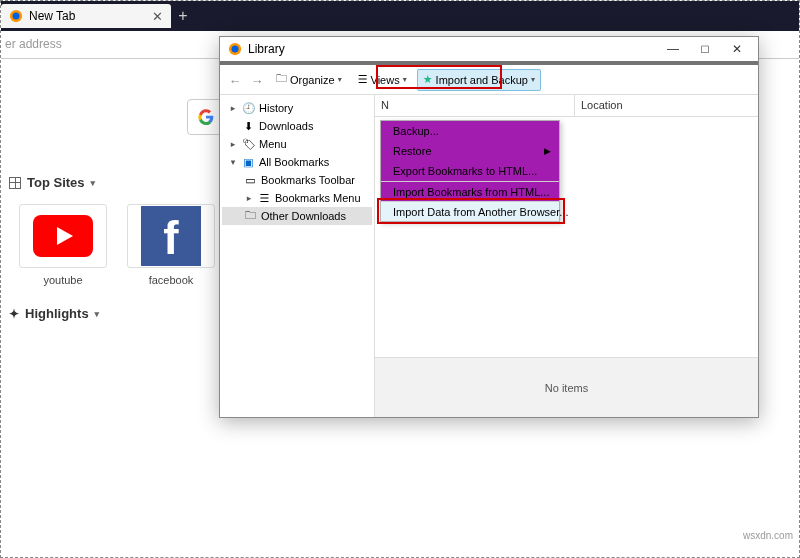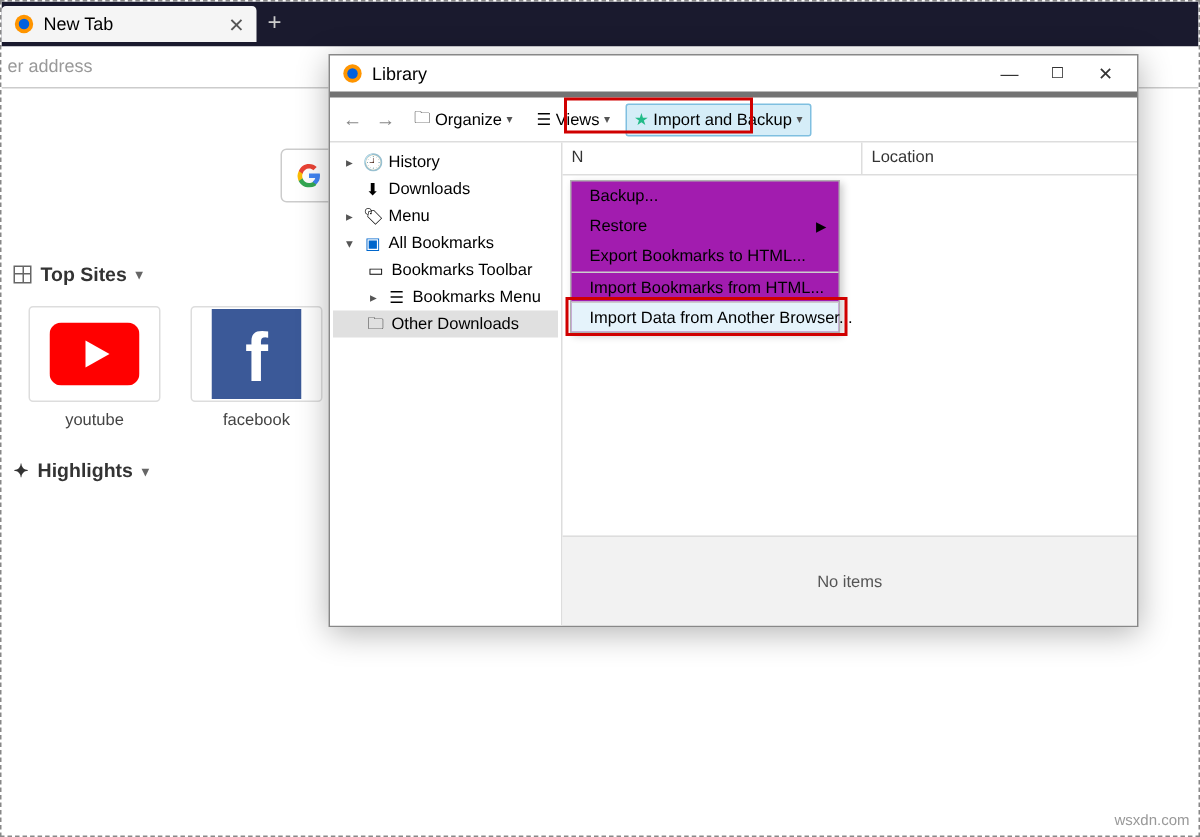--- a/index.html
+++ b/index.html
@@ -21,21 +21,21 @@
   .sectionhdr { display: flex; align-items: center; gap: 6px; font-size: 13px; font-weight: 600; color: #333; margin: 8px 0 14px; }
   .tiles { display: flex; gap: 20px; margin-bottom: 20px; padding-left: 10px; }
   .tile { width: 88px; text-align: center; }
   .tilebox { width: 88px; height: 64px; border: 1px solid #ddd; border-radius: 3px; display: flex; align-items: center; justify-content: center; margin-bottom: 6px; background: #fff; }
   .tilelabel { font-size: 11px; color: #444; }
   
   .highlights-empty { text-align: center; padding: 50px 120px 0; color: #555; }
   .sparkle { font-size: 28px; color: #888; margin-bottom: 10px; }
   .emptytext { font-size: 12px; line-height: 1.5; }
   
-  .watermark { position: absolute; right: 6px; bottom: 4px; font-size: 10px; color: #999; }
+  .watermark { position: absolute; right: 6px; bottom: 16px; font-size: 10px; color: #999; }
   
   
   .library { position: absolute; left: 218px; top: 35px; width: 540px; height: 382px; background: #fff; border: 1px solid #888; box-shadow: 0 4px 20px rgba(0,0,0,.3); display: flex; flex-direction: column; }
   .lib-title { height: 28px; display: flex; align-items: center; padding: 0 8px; font-size: 12px; gap: 6px; border-bottom: 4px solid #737373; }
   .lib-title .spacer { flex: 1; }
   .winbtn { width: 26px; text-align: center; font-size: 12px; color: #333; }
   .winbtn.box { font-size: 10px; }
   
   .lib-toolbar { height: 30px; display: flex; align-items: center; padding: 0 6px; gap: 4px; border-bottom: 1px solid #ddd; font-size: 11px; position: relative; }
   .navarrow { color: #888; width: 18px; text-align: center; font-size: 13px; }

